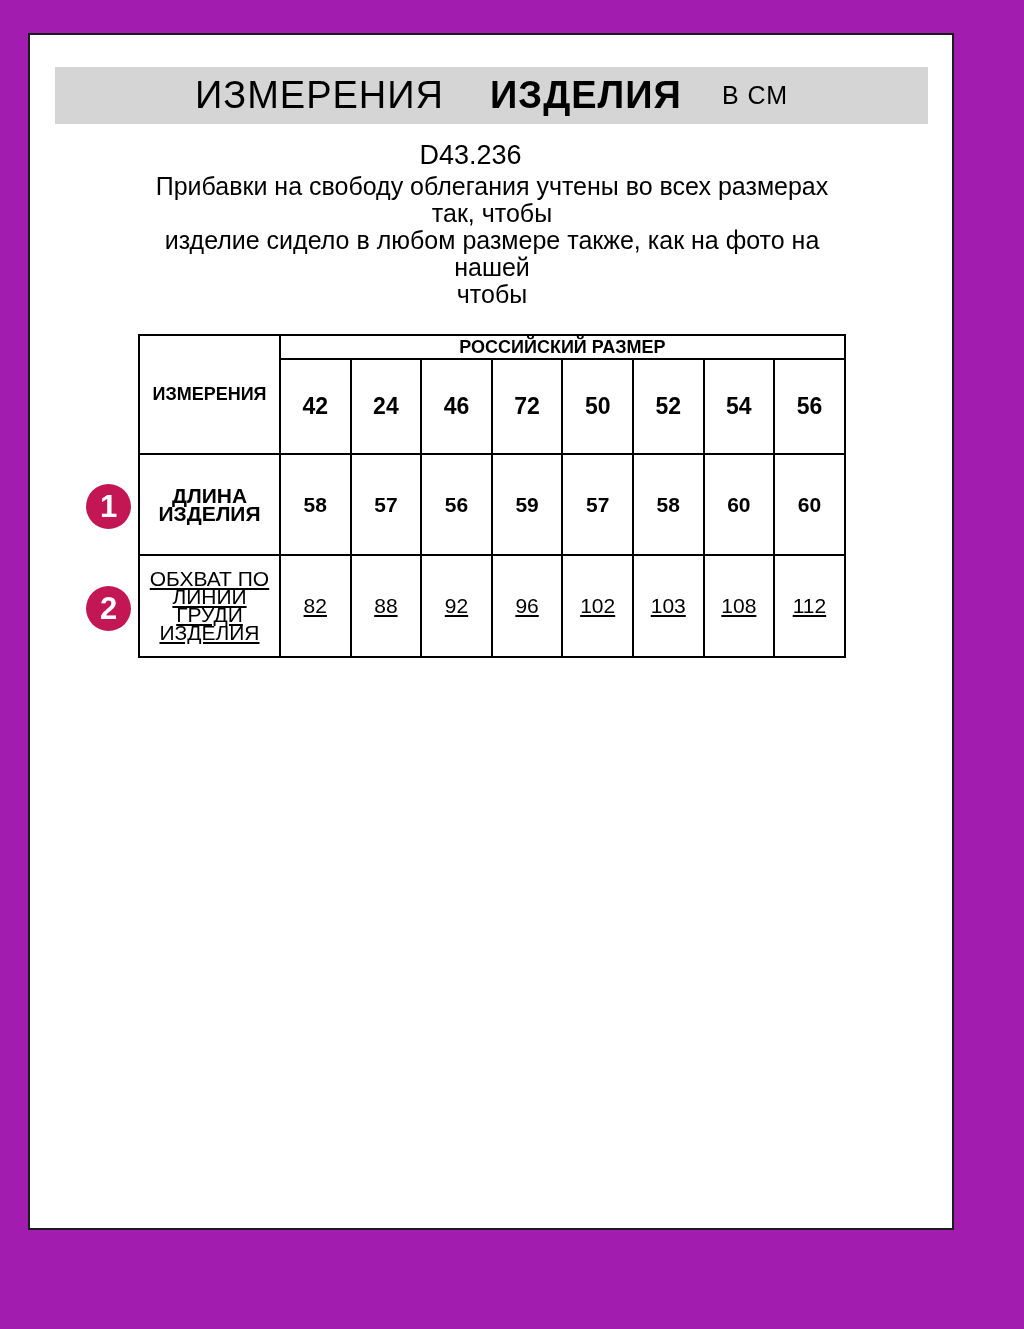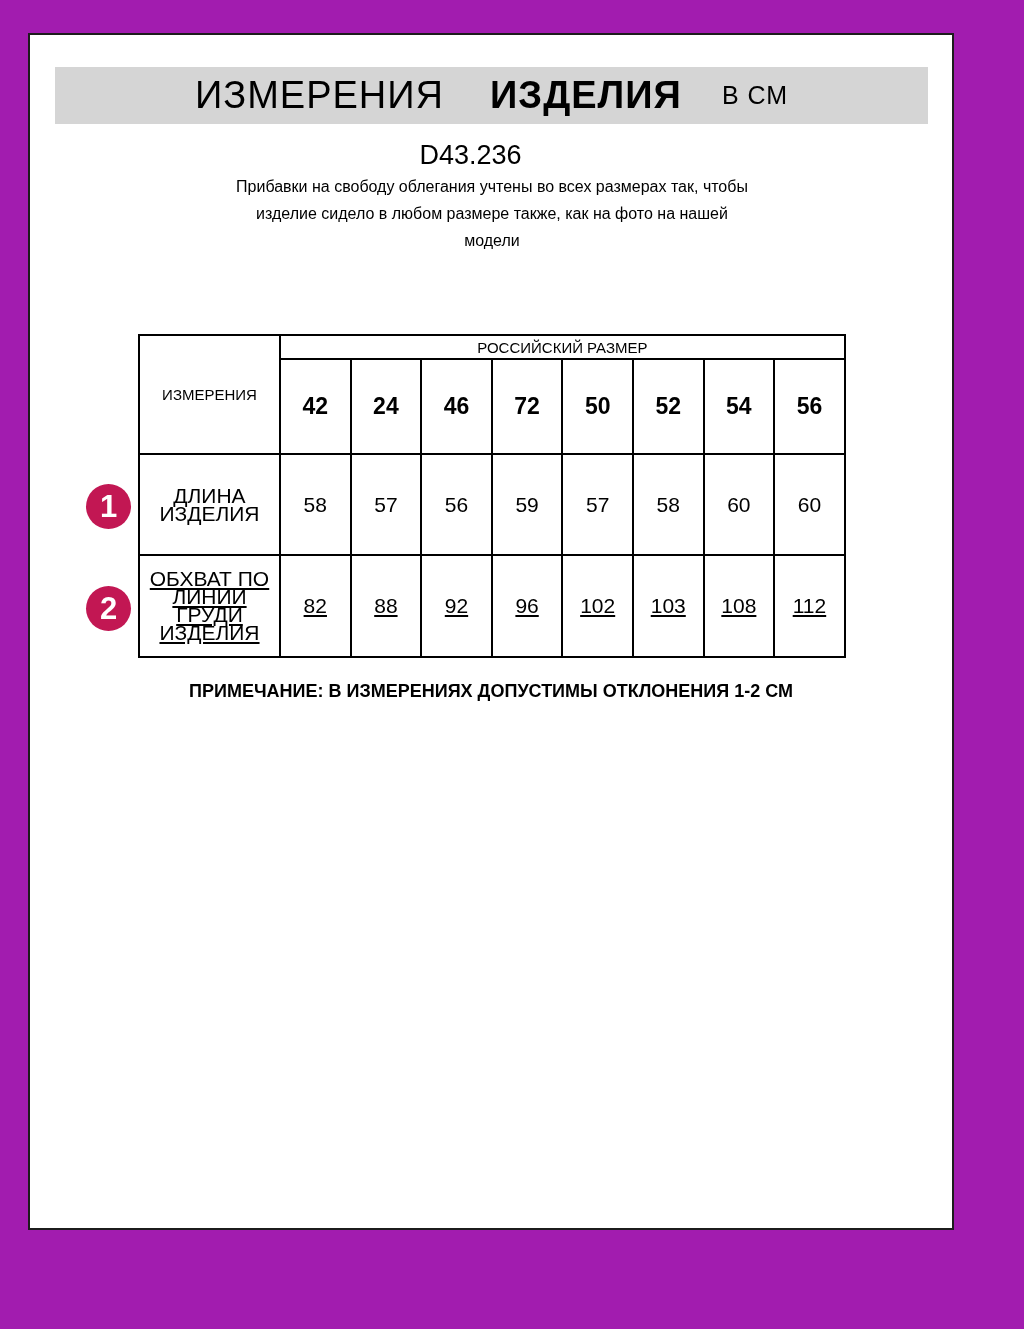--- a/index.html
+++ b/index.html
@@ -65,44 +65,44 @@
     text-align: center;
     font-size: 27px;
     font-weight: 400;
   }
   .description {
     position: absolute;
     left: 132px;
     top: 173px;
     width: 720px;
     text-align: center;
-    font-size: 16px;
+    font-size: 25px;
     font-weight: 400;
     line-height: 27px;
   }
   
   table.size-table {
     position: absolute;
     left: 138px;
     top: 334px;
     border-collapse: collapse;
     table-layout: fixed;
   }
   table.size-table td, table.size-table th {
     border: 2px solid #000000;
     text-align: center;
     vertical-align: middle;
     padding: 0;
     background: #ffffff;
   }
   .col-label { width: 139px; }
   .col-size  { width: 68.6px; }
-  tr.group-row td { height: 22px; font-size: 15px; font-weight: 400; }
+  tr.group-row td { height: 22px; font-size: 18px; font-weight: 700; }
   tr.sizes-row td { height: 93px; font-size: 23px; font-weight: 700; }
-  tr.data-row-1 td { height: 99px; font-size: 21px; font-weight: 400; }
+  tr.data-row-1 td { height: 99px; font-size: 21px; font-weight: 700; }
   tr.data-row-2 td { height: 100px; font-size: 21px; font-weight: 400; text-decoration: underline; }
   td.measurements-head { font-size: 17px; font-weight: 400; }
   td.row-label {
     font-size: 14.5px;
     font-weight: 400;
     line-height: 18px;
     padding: 0 14px;
   }
   
   .num-circle {
@@ -142,21 +142,21 @@
     <span class="t-regular">ИЗМЕРЕНИЯ</span>
     <span class="t-bold">ИЗДЕЛИЯ</span>
     <span class="t-unit">В СМ</span>
   </div>
 
   <div class="product-code">D43.236</div>
 
   <div class="description">
     <div>Прибавки на свободу облегания учтены во всех размерах так, чтобы</div>
     <div>изделие сидело в любом размере также, как на фото на нашей</div>
-    <div>модели</div>
+    <div>чтобы</div>
   </div>
 
   <table class="size-table">
     <tbody>
       <tr class="group-row">
         <td class="col-label measurements-head" rowspan="2">ИЗМЕРЕНИЯ</td>
         <td colspan="8">РОССИЙСКИЙ РАЗМЕР</td>
       </tr>
       <tr class="sizes-row">
         <td class="col-size">42</td>
@@ -189,15 +189,14 @@
         <td>103</td>
         <td>108</td>
         <td>112</td>
       </tr>
     </tbody>
   </table>
 
   <div id="circle-1" class="num-circle">1</div>
   <div id="circle-2" class="num-circle">2</div>
 
-  <div class="note">ПРИМЕЧАНИЕ: В ИЗМЕРЕНИЯХ ДОПУСТИМЫ ОТКЛОНЕНИЯ 1-2 СМ</div>
 
 </div>
 
 </body></html>

